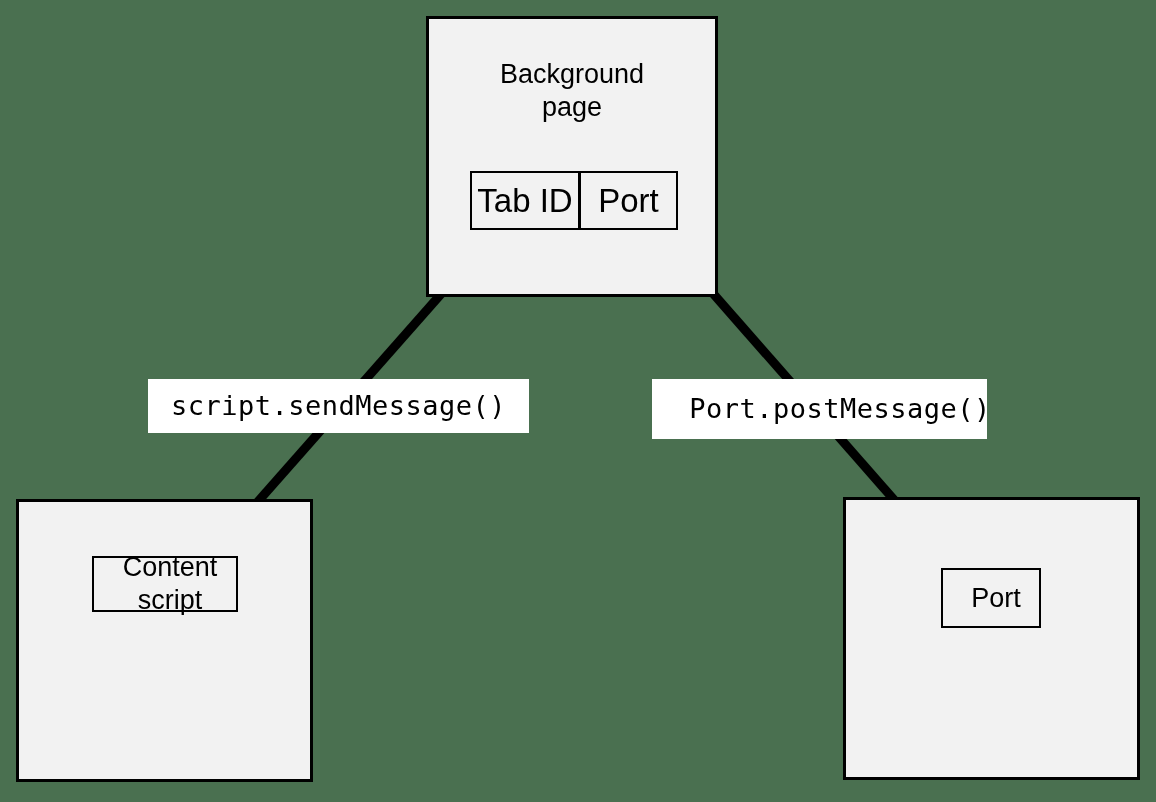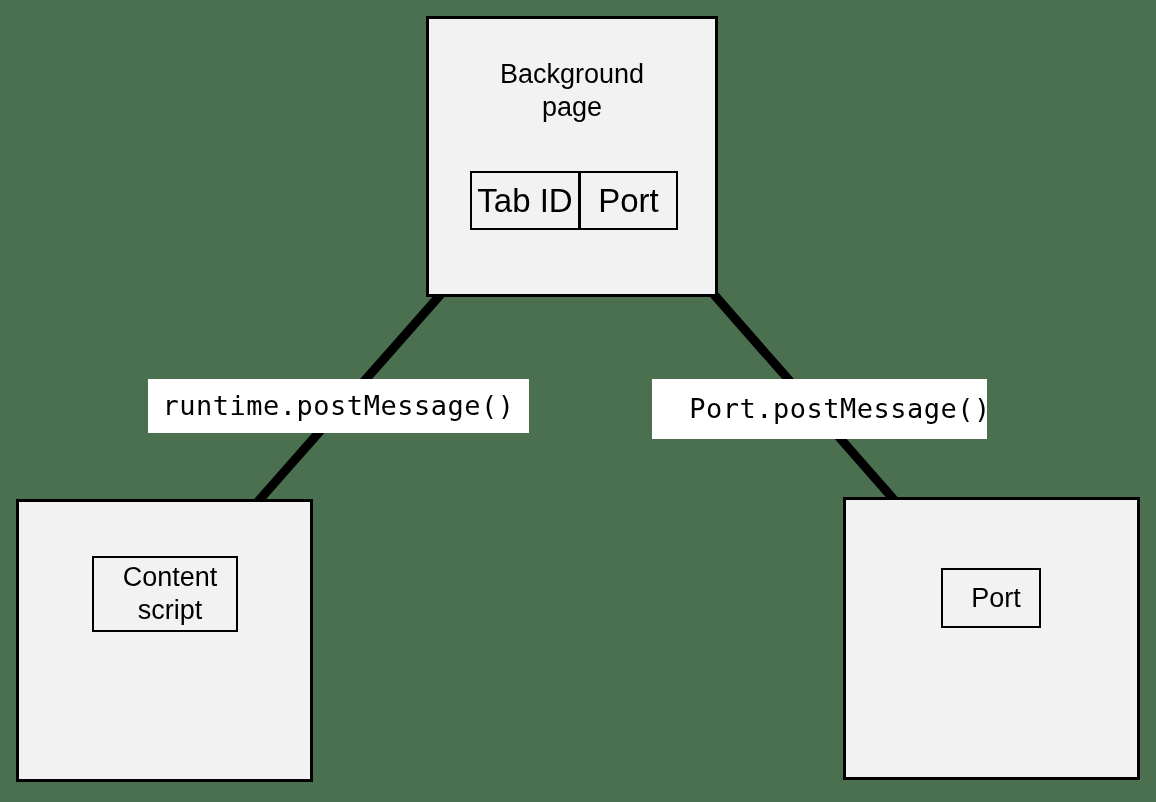--- a/index.html
+++ b/index.html
@@ -87,21 +87,21 @@
     display: flex;
     align-items: center;
     justify-content: center;
     font-size: 33px;
     color: #000000;
   }
   #cell-tabid { width: 110px; height: 59px; }
   #cell-port  { width: 99px;  height: 59px; border-left-width: 1px; margin-left: -1px; }
 
   #content-document     { left: 16px;  top: 499px; width: 297px; height: 283px; }
-  #content-script       { left: 92px;  top: 556px; width: 146px; height: 76px; }
+  #content-script       { left: 92px;  top: 556px; width: 146px; height: 56px; }
 
   #devtools-document    { left: 843px; top: 497px; width: 297px; height: 283px; }
   #devtools-port        { left: 941px; top: 568px; width: 100px; height: 60px; }
 
   #label-send-message   { left: 148px; top: 379px; width: 381px; height: 54px; }
   #label-post-message   { left: 652px; top: 379px; width: 335px; height: 60px; padding-left: 41px; }
 </style>
 </head>
 <body>
 
@@ -139,17 +139,17 @@
   </div>
 
   <div class="node container-node" id="devtools-document">
     
   </div>
 
   <div class="node inner-node" id="devtools-port">
     <span class="inner-label">Port</span>
   </div>
 
-  <div class="edge-label" id="label-send-message">runtime.postMessage()</div>
+  <div class="edge-label" id="label-send-message">script.sendMessage()</div>
 
   <div class="edge-label" id="label-post-message">Port.postMessage()</div>
 
 </div>
 
 </body></html>

